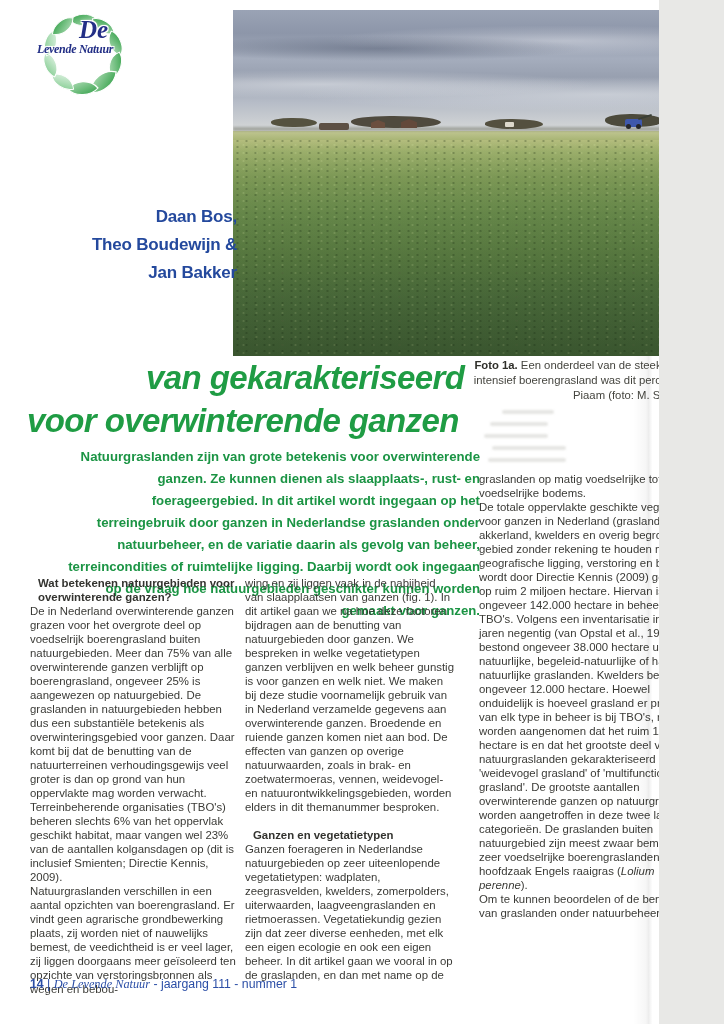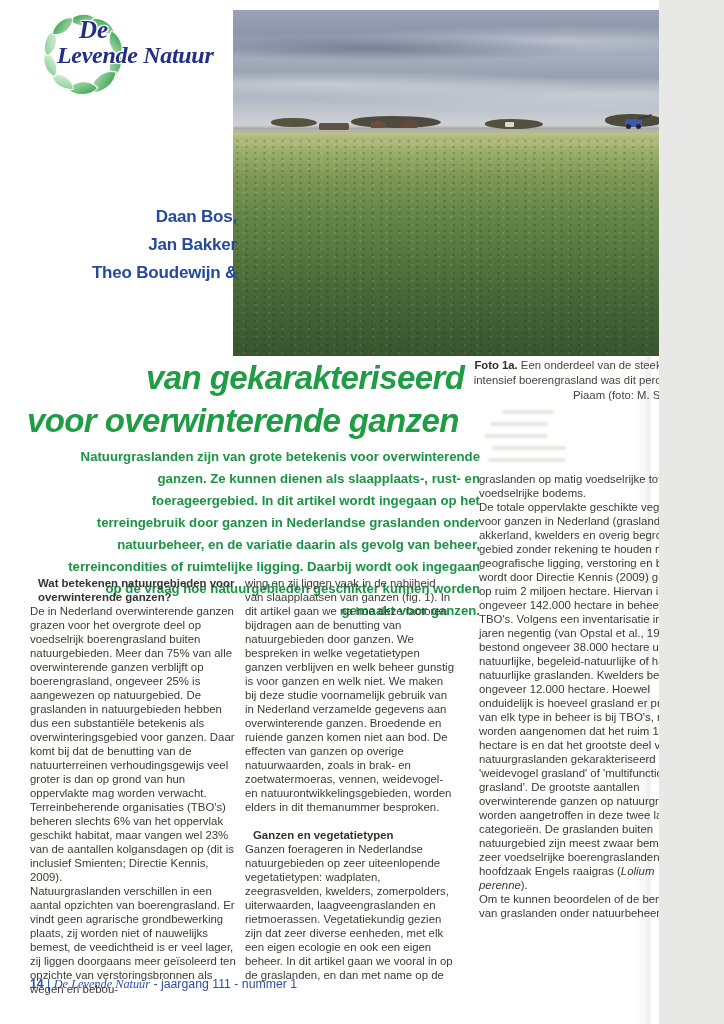--- a/index.html
+++ b/index.html
@@ -6,21 +6,21 @@
   .page{position:relative;width:659px;height:1024px;background:#ffffff;overflow:hidden;
         font-family:"Liberation Sans",sans-serif;}
 
   
   .logo{position:absolute;left:25px;top:8px;width:190px;height:88px;}
   .logo svg{position:absolute;left:0;top:0;}
   .logo-de,.logo-ln{position:absolute;font-family:"Liberation Serif",serif;font-style:italic;
         font-weight:700;color:#232f86;white-space:nowrap;
         text-shadow:0 0 2px #fff,0 0 3px #fff,1px 1px 0 #fff,-1px -1px 0 #fff,1px -1px 0 #fff,-1px 1px 0 #fff;}
   .logo-de{left:54px;top:8px;font-size:25px;}
-  .logo-ln{left:12px;top:34px;font-size:24px;letter-spacing:-0.3px;margin-left:20px;}
+  .logo-ln{left:12px;top:34px;font-size:12px;letter-spacing:-0.3px;}
 
   
   .photo{position:absolute;left:233px;top:10px;width:491px;height:346px;overflow:hidden;background:#7f9c58;}
   .sky{position:absolute;left:0;right:0;top:0;height:128px;
        background:linear-gradient(180deg,#9aa3b5 0%,#8d96a9 18%,#a5adbd 38%,#98a0b0 52%,#b6bcc7 72%,#cfd2d4 90%,#d9d9d3 100%);}
   .sky:before{content:"";position:absolute;inset:0;background:
        radial-gradient(60% 18px at 30% 30%,rgba(64,74,96,.40),rgba(0,0,0,0) 70%),
        radial-gradient(70% 22px at 68% 24%,rgba(232,234,240,.45),rgba(0,0,0,0) 70%),
        radial-gradient(80% 20px at 18% 58%,rgba(236,238,241,.5),rgba(0,0,0,0) 70%),
        radial-gradient(90% 24px at 76% 66%,rgba(226,229,233,.5),rgba(0,0,0,0) 70%);}
@@ -127,22 +127,22 @@
     <div class="sil" style="left:392px;top:109px;width:17px;height:8px;background:#3f58ac;border-radius:2px;"></div>
     <div class="sil" style="left:405px;top:106px;width:14px;height:2px;background:#3a3f35;transform:rotate(-18deg);"></div>
     <div class="sil" style="left:393px;top:114px;width:5px;height:5px;background:#26262a;border-radius:50%;"></div>
     <div class="sil" style="left:403px;top:114px;width:5px;height:5px;background:#26262a;border-radius:50%;"></div>
 
     <div class="crease"></div>
   </div>
 
   <div class="authors">
     <div>Daan Bos,</div>
+    <div>Theo Boudewijn &amp;</div>
     <div>Jan Bakker</div>
-    <div>Theo Boudewijn &amp;</div>
   </div>
 
   <h1 class="title-line title2">van gekarakteriseerd</h1>
   <h1 class="title-line title3">voor overwinterende ganzen</h1>
 
   <div class="caption">
     <span class="cap-label">Foto 1a.</span><span> Een onderdeel van de steekproef op intensief boerengrasland was dit perceel nabij Piaam (foto: M. Sikkema).</span>
   </div>
 
   <div class="ghost">

